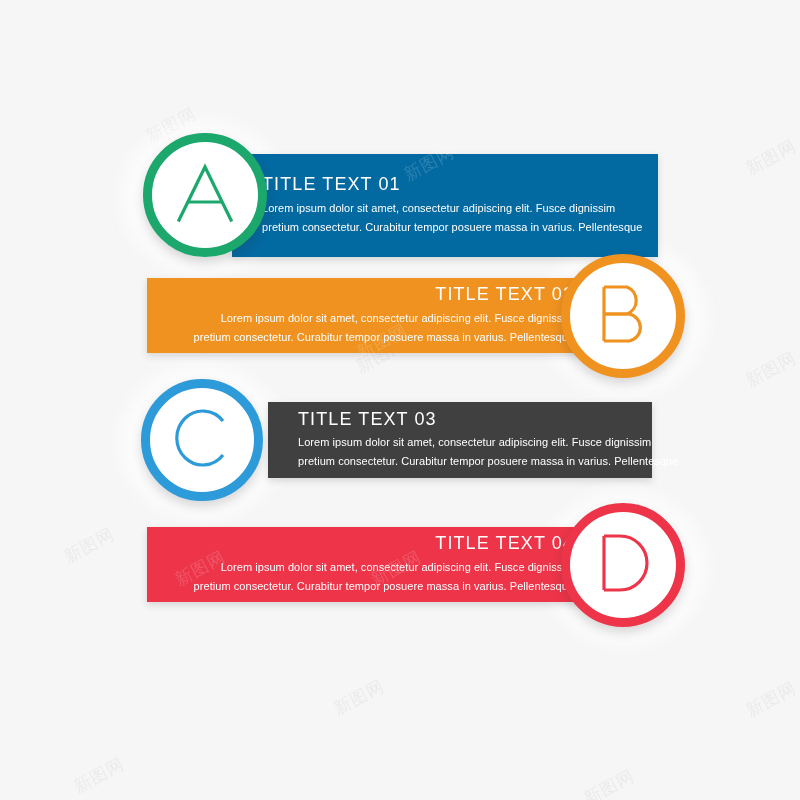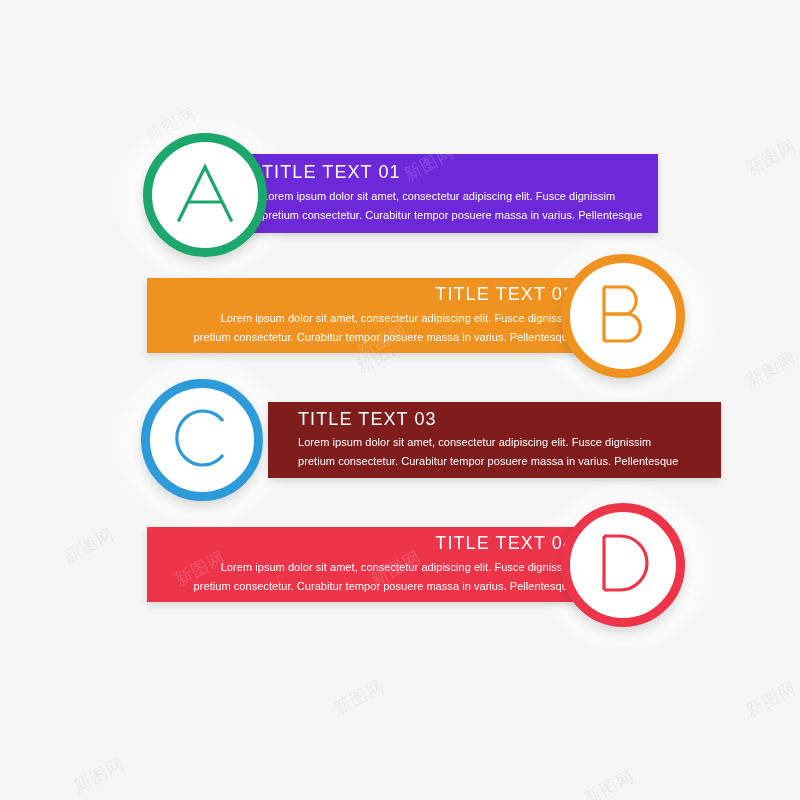--- a/index.html
+++ b/index.html
@@ -138,21 +138,21 @@
   <div class="wm" style="left:742px; top:702px;">新图网</div>
   <div class="wm" style="left:142px; top:128px;">新图网</div>
 
   <div class="halo" style="left:108px; top:108px;  width:190px; height:178px;"></div>
   <div class="halo" style="left:528px; top:228px;  width:192px; height:180px;"></div>
   <div class="halo" style="left:106px; top:352px;  width:192px; height:180px;"></div>
   <div class="halo" style="left:528px; top:478px;  width:192px; height:180px;"></div>
 
   <div class="row" style="top:0;">
 
-    <div class="bar left-circle" style="left:232px; top:154px; width:426px; height:79px; background:#6d28d9;">
+    <div class="bar left-circle" style="left:232px; top:154px; width:426px; height:103px; background:#0369a1;">
       <div class="bar-inner">
         <div class="bar-title">TITLE TEXT 01</div>
         <div class="bar-body">
           <span class="ln">Lorem ipsum dolor sit amet, consectetur adipiscing elit. Fusce dignissim</span>
           <span class="ln">pretium consectetur. Curabitur tempor posuere massa in varius. Pellentesque</span>
         </div>
       </div>
       <div class="wm on-color" style="left:168px; top:12px;">新图网</div>
     </div>
 
@@ -185,21 +185,21 @@
           <path d="M7 4 L7 58" fill="none" stroke="#F0921F" stroke-width="3.2"></path>
           <path d="M7 4 L30 4 A14.5 14.5 0 0 1 30 31 L7 31" fill="none" stroke="#F0921F" stroke-width="3.2"></path>
           <path d="M7 31 L32 31 A13.7 13.7 0 0 1 32 58 L7 58" fill="none" stroke="#F0921F" stroke-width="3.2"></path>
         </svg>
       </span>
     </div>
   </div>
 
   <div class="row" style="top:0;">
 
-    <div class="bar left-circle" style="left:268px; top:402px; width:453px; height:76px; background:#7f1d1d;">
+    <div class="bar left-circle" style="left:268px; top:402px; width:384px; height:76px; background:#404040;">
       <div class="bar-inner">
         <div class="bar-title">TITLE TEXT 03</div>
         <div class="bar-body">
           <span class="ln">Lorem ipsum dolor sit amet, consectetur adipiscing elit. Fusce dignissim</span>
           <span class="ln">pretium consectetur. Curabitur tempor posuere massa in varius. Pellentesque</span>
         </div>
       </div>
     </div>
 
     <div class="circle-wrap" style="left:141px; top:379px; width:122px; height:122px; border:9px solid #2D9AD9;">

